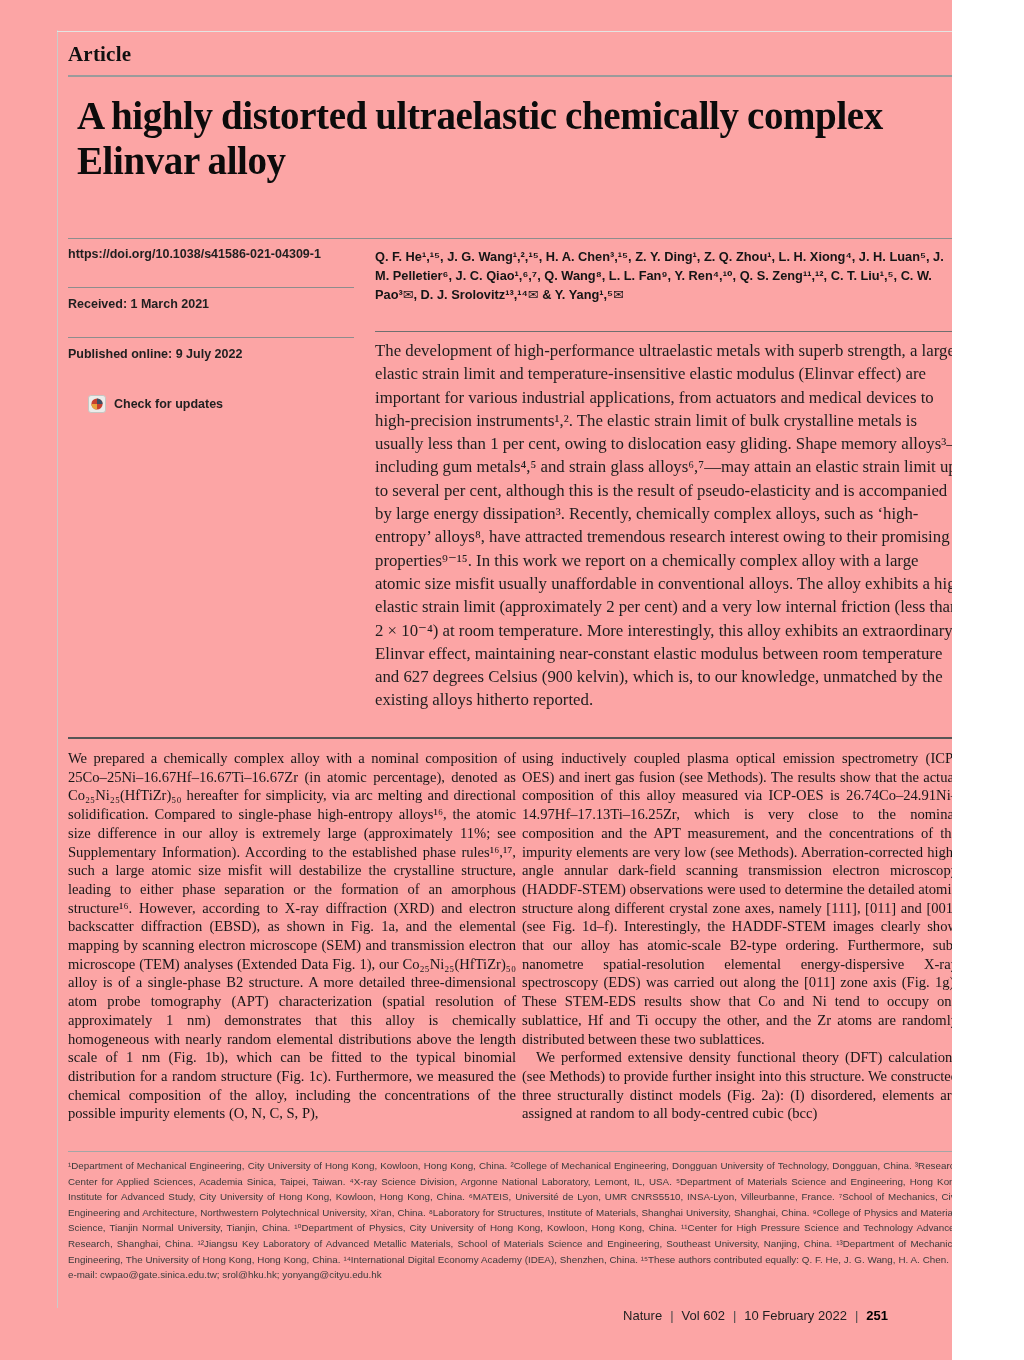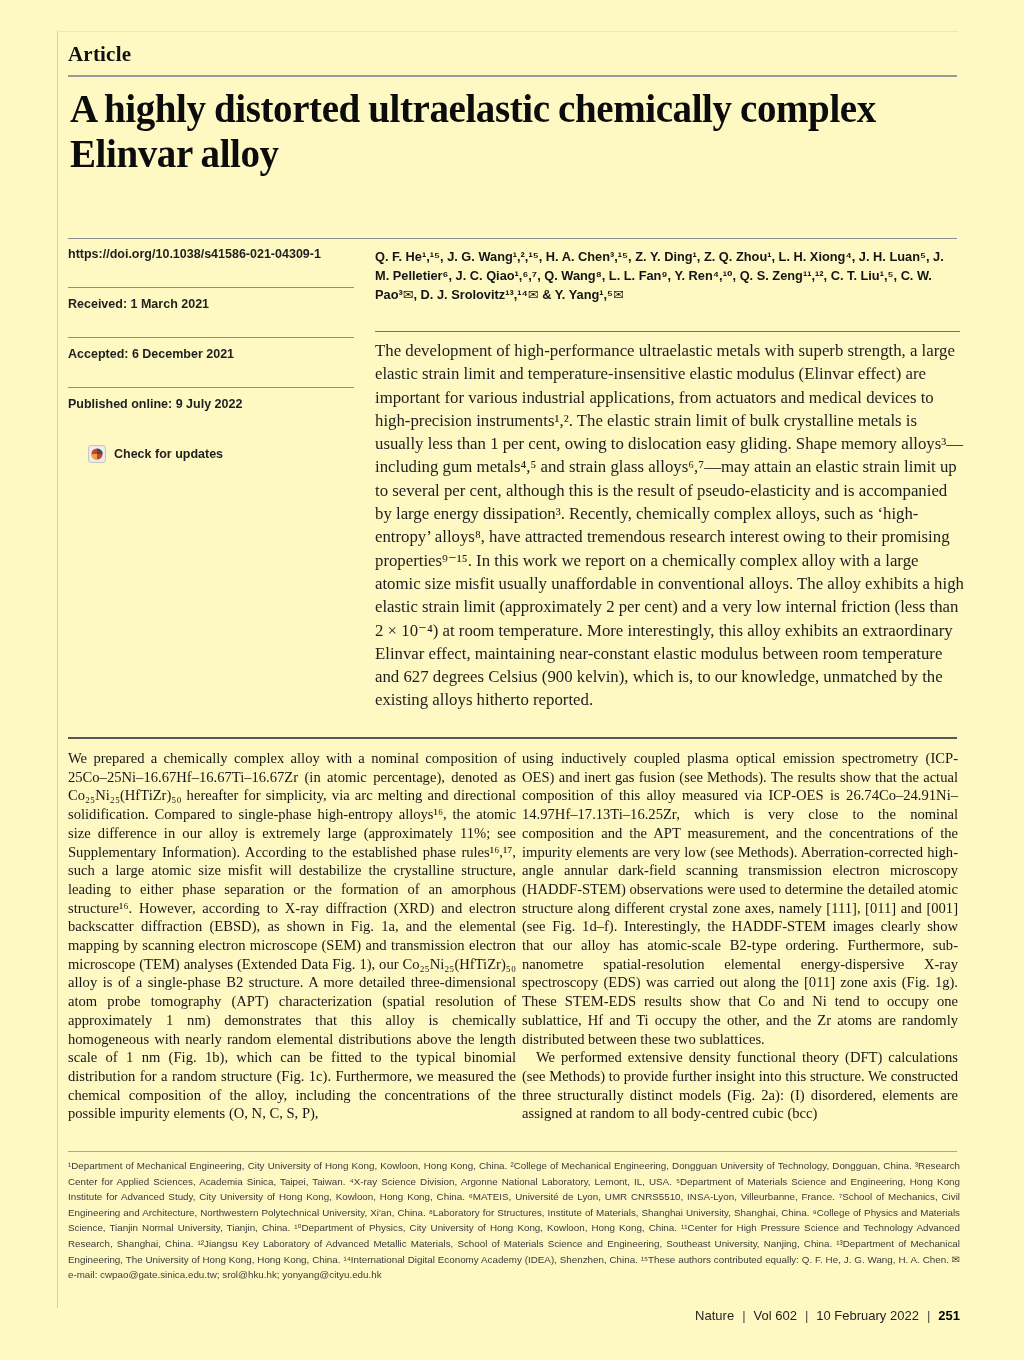--- a/index.html
+++ b/index.html
@@ -1,16 +1,16 @@
 <!DOCTYPE html>
 <html><head>
 <meta charset="utf-8">
 <style>
   html,body{margin:0;padding:0;background:#ffffff;}
-  .page{position:relative;width:1024px;height:1360px;background:#fef9c3;overflow:hidden;
+  .page{position:relative;width:952px;height:1360px;background:#fca5a5;overflow:hidden;
         font-family:"Liberation Serif","DejaVu Serif",serif;color:#1b1b1b;}
 
   
   .scan-edge-left{position:absolute;left:57px;top:30px;width:1px;height:1278px;background:#cbcbc9;}
   .scan-edge-top{position:absolute;left:57px;top:31px;width:901px;height:1px;background:#e4e4e2;}
 
   .kicker{position:absolute;left:68px;top:41px;font-family:"Liberation Serif","DejaVu Serif",serif;
           font-weight:700;font-size:21px;line-height:26px;color:#101010;letter-spacing:.2px;}
   .kicker-rule{position:absolute;left:68px;top:75px;width:889px;height:2px;background:#9b9b9b;}
 
@@ -57,28 +57,27 @@
 <body>
 
 <div class="page">
 
   <div class="scan-edge-left"></div>
   <div class="scan-edge-top"></div>
 
   <div class="kicker">Article</div>
   <div class="kicker-rule"></div>
 
-  <h1 class="title" style="margin:4px;">A highly distorted ultraelastic chemically complex Elinvar alloy</h1>
+  <h1 class="title" style="margin:11px;">A highly distorted ultraelastic chemically complex Elinvar alloy</h1>
 
   <div class="info-top-rule"></div>
 
   <div class="meta-col">
     <div class="meta-row">https://doi.org/10.1038/s41586-021-04309-1</div>
     <div class="meta-row">Received: 1 March 2021</div>
-    <div class="meta-row">Accepted: 6 December 2021</div>
     <div class="meta-row last">Published online: 9 July 2022</div>
     <div class="check-row">
       <svg class="crossmark" viewBox="0 0 18 18" xmlns="http://www.w3.org/2000/svg">
         <rect x="0.5" y="0.5" width="17" height="17" rx="2.5" fill="#ececea" stroke="#c6c6c2"></rect>
         <circle cx="9" cy="9" r="5.6" fill="#c8402f"></circle>
         <path d="M9 3.4 A5.6 5.6 0 0 1 14.6 9 L9 9 Z" fill="#3d4f63"></path>
         <path d="M3.4 9 A5.6 5.6 0 0 0 9 14.6 L9 9 Z" fill="#e8a33d"></path>
       </svg>
       <span>Check for updates</span>
     </div>

